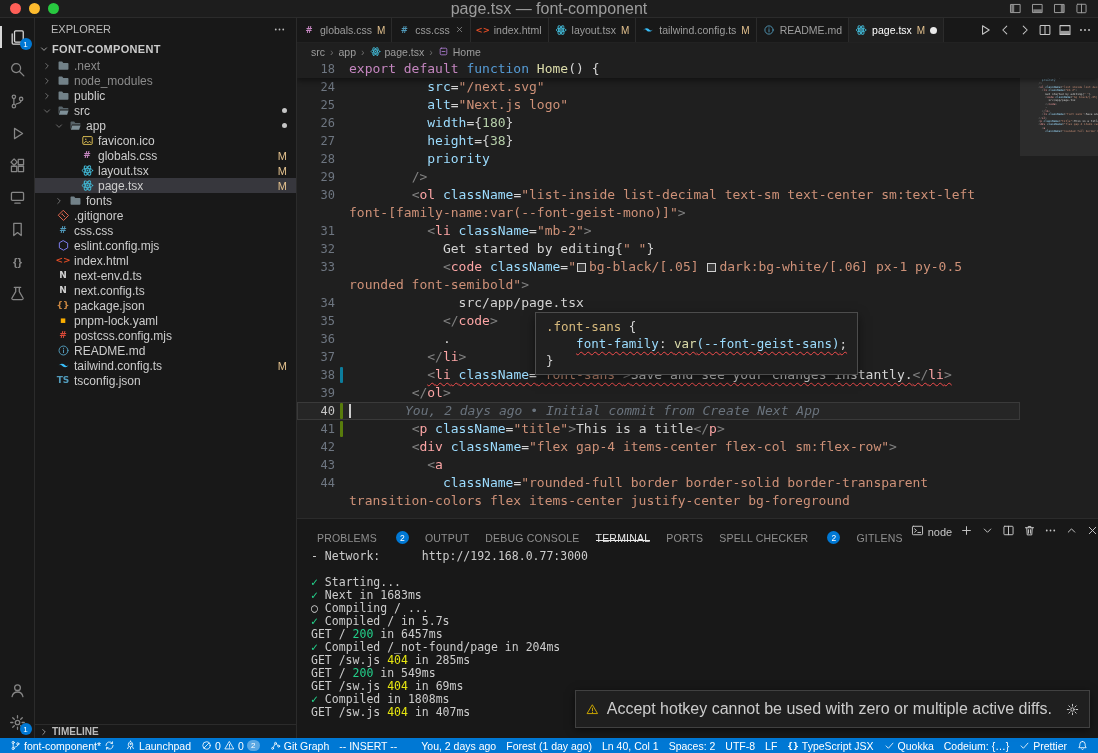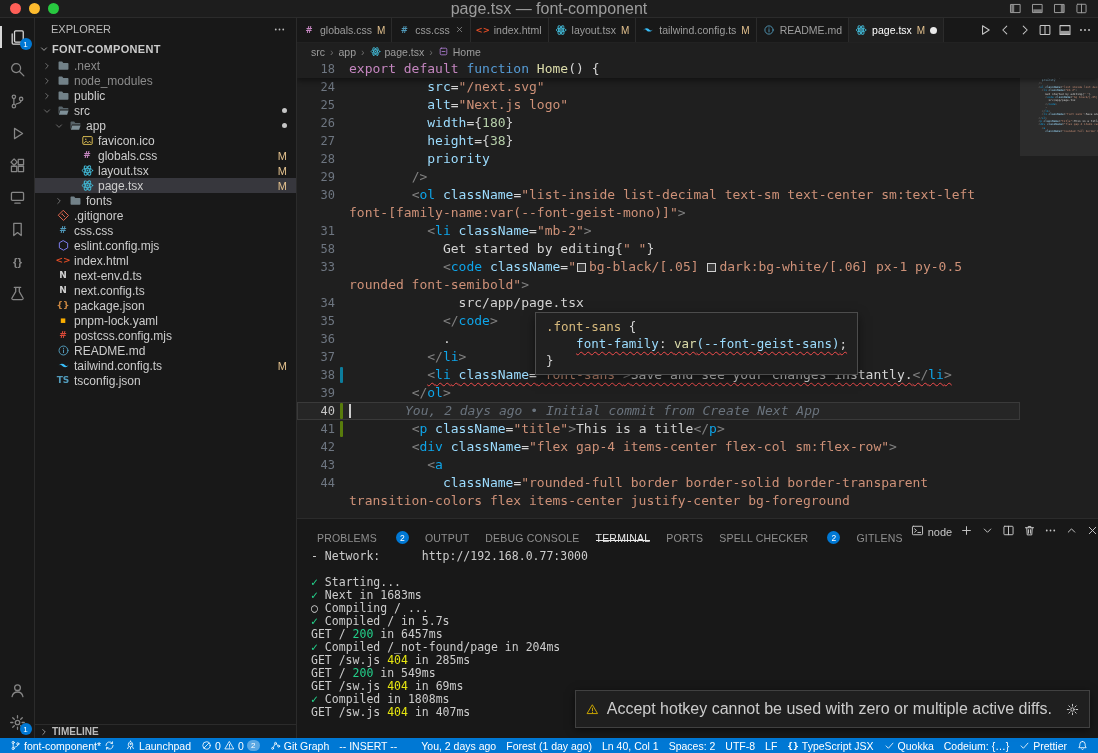--- a/index.html
+++ b/index.html
@@ -62,21 +62,21 @@
 .sticky{position:absolute;top:0;left:0;right:0;z-index:5;background:#1f1f1f;box-shadow:0 3px 5px rgba(0,0,0,.4);}
 .code{position:absolute;top:18px;left:0;right:78px;}
 .code-line{display:flex;}
 .code-line.current{background:rgba(255,255,255,.035);outline:1px solid #3a3a3a;outline-offset:-1px;}
 .gutter{width:52px;flex:none;text-align:right;padding-right:14px;color:#6e7681;font-size:12px;line-height:18px;position:relative;}
 .code-line.current .gutter{color:#c6c6c6;}
 .marker{position:absolute;right:6px;top:1px;bottom:1px;width:3px;border-radius:1px;}
 .marker.blue{background:#0c7d9d}.marker.green{background:#587c0c}
 .line-content{flex:1;white-space:pre-wrap;overflow-wrap:break-word;line-height:18px;color:#d4d4d4;position:relative;min-height:18px;}
 .cursor{position:absolute;left:0;top:2px;width:1.5px;height:14px;background:#ccc;}
-.tk-kw{color:#c586c0}.tk-kw2{color:#569cd6}.tk-fn{color:#dcdcaa}.tk-tag{color:#0ea5e9}
+.tk-kw{color:#c586c0}.tk-kw2{color:#569cd6}.tk-fn{color:#dcdcaa}.tk-tag{color:#fca5a5}
 .tk-attr{color:#9cdcfe}.tk-str{color:#ce9178}.tk-num{color:#b5cea8}.tk-pun{color:#d4d4d4}
 .tk-ang{color:#808080}.tk-txt{color:#d4d4d4}.tk-sel{color:#d7ba7d}
 .tk-blame{color:#6a737d;font-style:italic;margin-left:56px;}
 .u{text-decoration:underline;text-decoration-style:wavy;text-decoration-color:#f14c4c;text-decoration-thickness:1px;text-underline-offset:3px;}
 .swatch{display:inline-block;width:9px;height:9px;border:1px solid #cfcfcf;background:rgba(255,255,255,.12);margin:0 3px 0 1px;vertical-align:-1px;}
 .tooltip{position:absolute;left:238px;top:252px;z-index:9;background:#202020;border:1px solid #4c4c4c;box-shadow:0 4px 10px rgba(0,0,0,.5);padding:5px 10px;font-size:12.5px;line-height:17px;white-space:pre;}
 
 .minimap{position:absolute;top:0;right:0;width:78px;bottom:0;background:#1f1f1f;z-index:4;overflow:hidden;padding:2px 0 0 5px;}
 .minimap-slider{position:absolute;left:0;right:0;top:4px;height:92px;background:rgba(255,255,255,.06);}
 .minimap-lines{font-size:2.8px;line-height:3.4px;white-space:pre;opacity:.95;}
@@ -643,21 +643,21 @@
             </div>
             <div class="code-line">
               <div class="gutter">30</div>
               <div class="line-content"><span class="tk-pun">        </span><span class="tk-ang">&lt;</span><span class="tk-tag">ol</span><span class="tk-pun"> </span><span class="tk-attr">className</span><span class="tk-pun">=</span><span class="tk-str">"list-inside list-decimal text-sm text-center sm:text-left font-[family-name:var(--font-geist-mono)]"</span><span class="tk-ang">&gt;</span></div>
             </div>
             <div class="code-line">
               <div class="gutter">31</div>
               <div class="line-content"><span class="tk-pun">          </span><span class="tk-ang">&lt;</span><span class="tk-tag">li</span><span class="tk-pun"> </span><span class="tk-attr">className</span><span class="tk-pun">=</span><span class="tk-str">"mb-2"</span><span class="tk-ang">&gt;</span></div>
             </div>
             <div class="code-line">
-              <div class="gutter">58</div>
+              <div class="gutter">32</div>
               <div class="line-content"><span class="tk-pun">            </span><span class="tk-txt">Get started by editing</span><span class="tk-pun">{</span><span class="tk-str">" "</span><span class="tk-pun">}</span></div>
             </div>
             <div class="code-line">
               <div class="gutter">33</div>
               <div class="line-content"><span class="tk-pun">            </span><span class="tk-ang">&lt;</span><span class="tk-tag">code</span><span class="tk-pun"> </span><span class="tk-attr">className</span><span class="tk-pun">=</span><span class="tk-str">"</span><span class="swatch"></span><span class="tk-str">bg-black/[.05] </span><span class="swatch"></span><span class="tk-str">dark:bg-white/[.06] px-1 py-0.5 rounded font-semibold"</span><span class="tk-ang">&gt;</span></div>
             </div>
             <div class="code-line">
               <div class="gutter">34</div>
               <div class="line-content"><span class="tk-pun">              </span><span class="tk-txt">src/app/page.tsx</span></div>
             </div>

